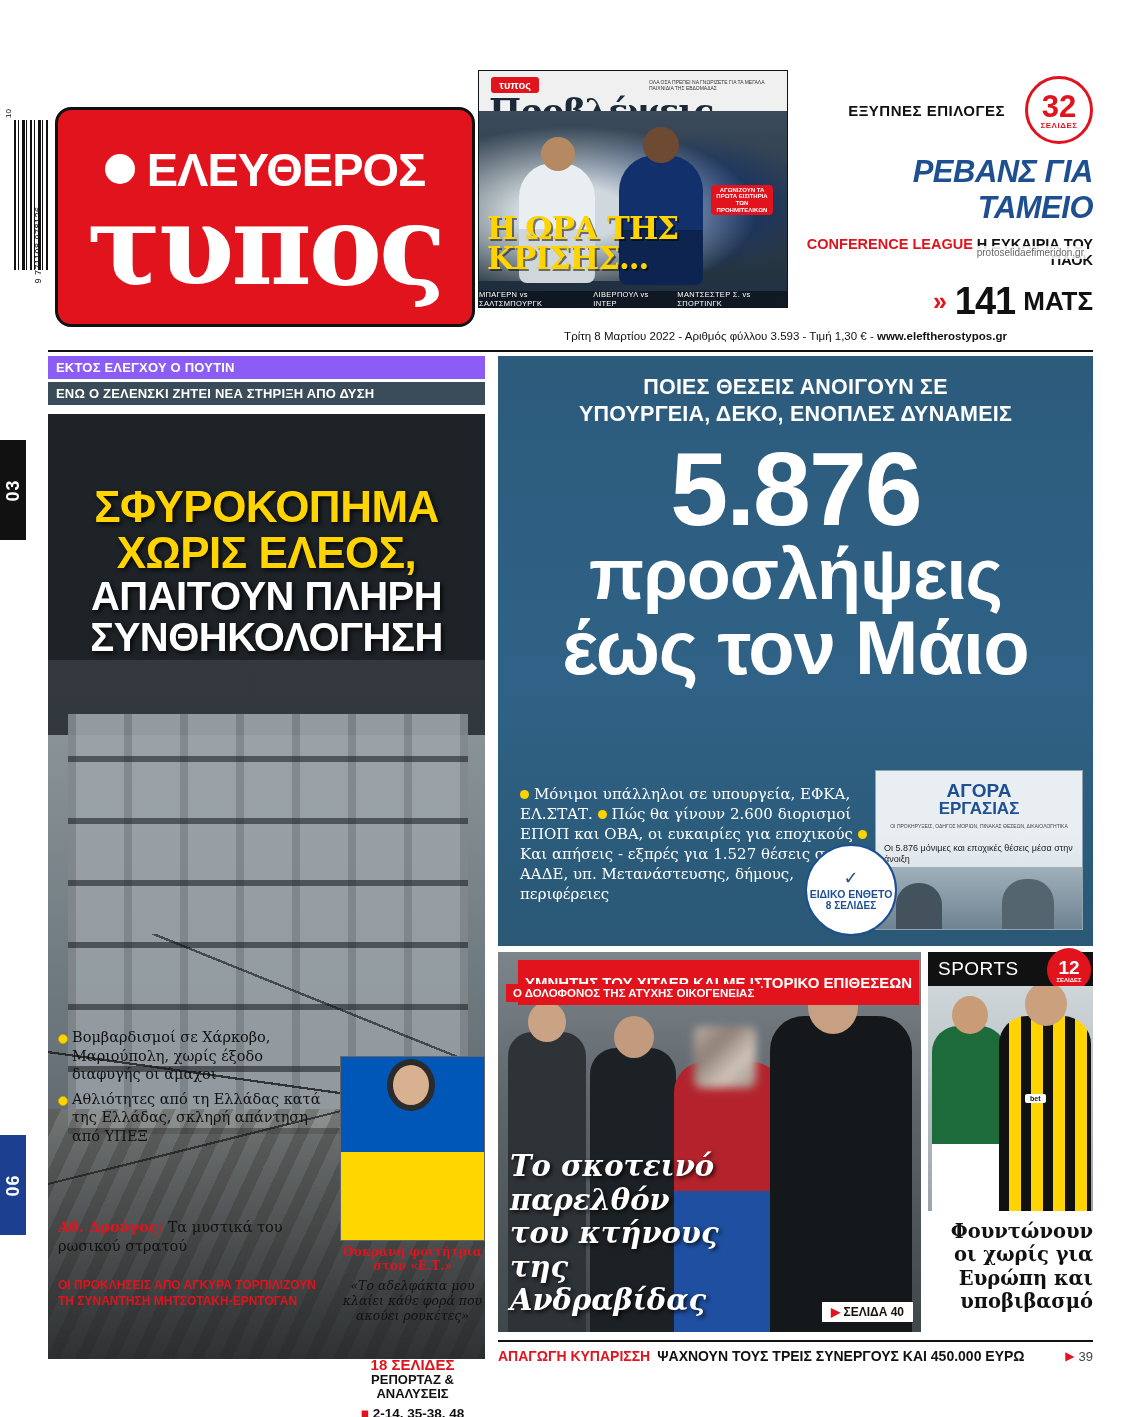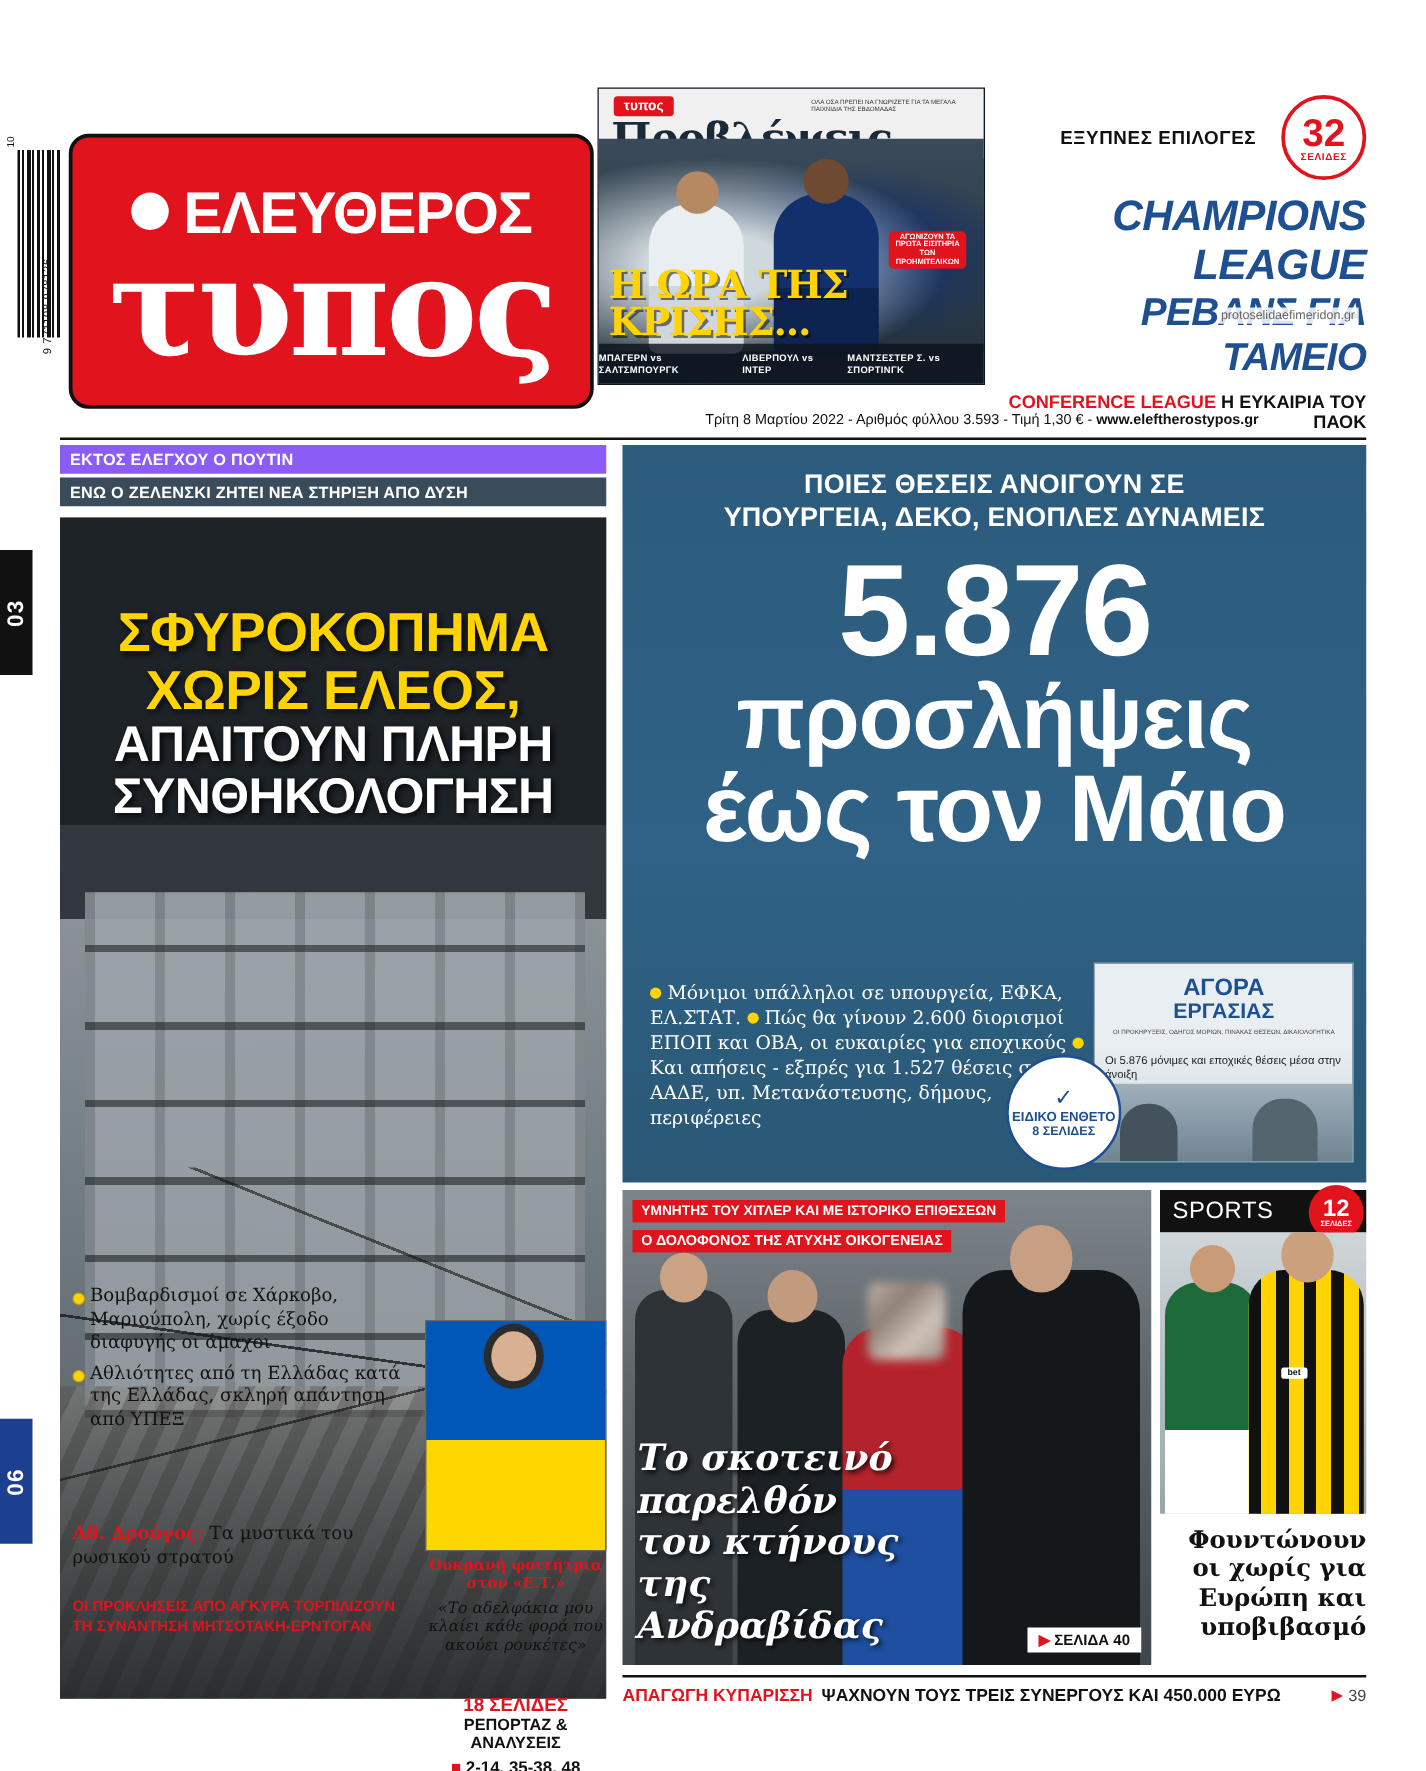--- a/index.html
+++ b/index.html
@@ -92,24 +92,23 @@
     position:absolute; right: 16px; top: 74px; width: 62px; height: 30px; background:#e1131d;
     border-radius: 4px; color:#fff; font-size: 6px; font-weight:700; text-align:center;
     display:flex; align-items:center; justify-content:center; line-height:1.1; padding:2px;
   }
   .promo .cover .cv-head {
     position:absolute; left: 8px; bottom: 34px; color:#ffd400; font-weight:800;
     font-size: 31px; font-family:"DejaVu Serif", serif; line-height: .95; letter-spacing:-1px;
     text-shadow: 2px 2px 0 rgba(0,0,0,.5);
   }
   .promo .cover .cv-foot {
-    position:absolute; left:0; right:0; bottom: 0; height: 32px; background: rgba(12,20,28,.82);
+    position:absolute; left:0; right:0; bottom: 0; height: 16px; background: rgba(12,20,28,.82);
     color:#fff; font-size: 7.5px; display:flex; align-items:center; justify-content:flex-start; gap: 10px;
     letter-spacing: .3px;
-    font-weight: bold;
   }
 
   .promo .right { position:absolute; left: 318px; top: 6px; right:0; }
   .promo .smart {
     display:flex; align-items:center; justify-content:flex-end; gap: 20px;
   }
   .promo .smart .txt {
     font-size: 15px; font-weight: 800; color:#111; letter-spacing: .5px;
   }
   .promo .pages32 {
@@ -327,22 +326,22 @@
     background: linear-gradient(180deg,#1c2125 0 100%); border-radius: 26px 26px 0 0;}
   .crime .figB:after{ content:""; position:absolute; left: 24px; top:-32px; width: 40px; height: 42px; border-radius:50%; background:#c29a7d;}
   .crime .figC { position:absolute; left: 176px; top: 110px; width: 108px; height: 280px;
     background: linear-gradient(180deg,#b4232c 0 46%, #1f4fa0 46% 100%); border-radius: 30px 30px 0 0;}
   .crime .blur { position:absolute; left: 196px; top: 74px; width: 62px; height: 62px; border-radius: 8px;
     background: linear-gradient(135deg,#bfb0a6,#8f8077,#cfc3b9,#9d8e85); filter: blur(4px); }
   .crime .figD { position:absolute; left: 272px; top: 64px; width: 142px; height: 320px;
     background: linear-gradient(180deg,#15181b 0 100%); border-radius: 34px 34px 0 0;}
   .crime .figD:after{ content:""; position:absolute; left: 38px; top:-36px; width: 50px; height: 54px; border-radius:50%; background:#c79f82;}
   .crime .kick1 {
-    position:absolute; left: 8px; top: 8px; background:#e1131d; color:#fff;
-    font-size: 11px; font-weight: 700; padding: 3px 7px;
+    position:absolute; left: 20px; top: 8px; background:#e1131d; color:#fff;
+    font-size: 15px; font-weight: 700; padding: 14px 7px;
   }
   .crime .kick2 {
     position:absolute; left: 8px; top: 32px; background:#e1131d; color:#fff;
     font-size: 11.5px; font-weight: 700; padding: 3px 7px;
   }
   .crime .hl {
     position:absolute; left: 12px; bottom: 14px; width: 250px;
     font-family:"DejaVu Serif", serif; font-style: italic; font-weight: 700;
     color:#fff; font-size: 29px; line-height: 1.16; text-shadow: 2px 2px 4px rgba(0,0,0,.8);
   }
@@ -459,21 +458,20 @@
 
     <div class="right">
       <div class="smart">
         <div class="txt">ΕΞΥΠΝΕΣ ΕΠΙΛΟΓΕΣ</div>
         <div class="pages32">
           <div class="n">32</div>
           <div class="l">ΣΕΛΙΔΕΣ</div>
         </div>
       </div>
       <div class="cl">
-        <div class="l1">CHAMPIONS LEAGUE</div>
         <div class="l2">ΡΕΒΑΝΣ ΓΙΑ ΤΑΜΕΙΟ</div>
       </div>
       <div class="conf">
         <span class="a">CONFERENCE LEAGUE</span>
         <span class="b">Η ΕΥΚΑΙΡΙΑ ΤΟΥ ΠΑΟΚ</span>
       </div>
       <div class="matches">
         <span class="chev">»</span>
         <span class="n">141</span>
         <span class="w">ΜΑΤΣ</span>

